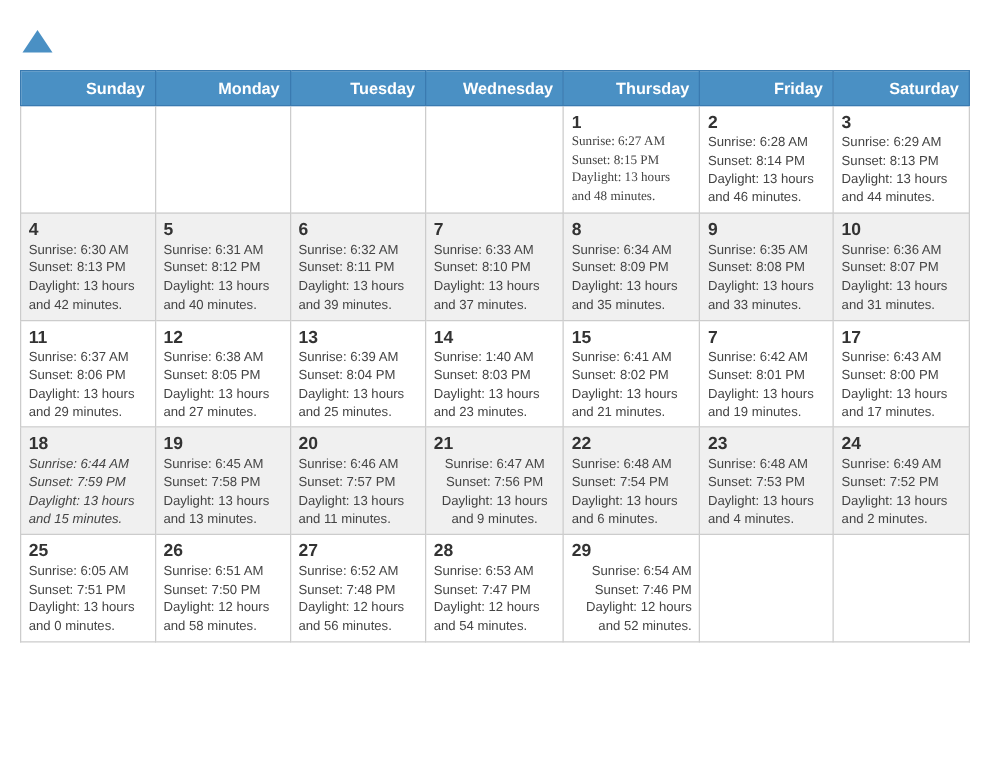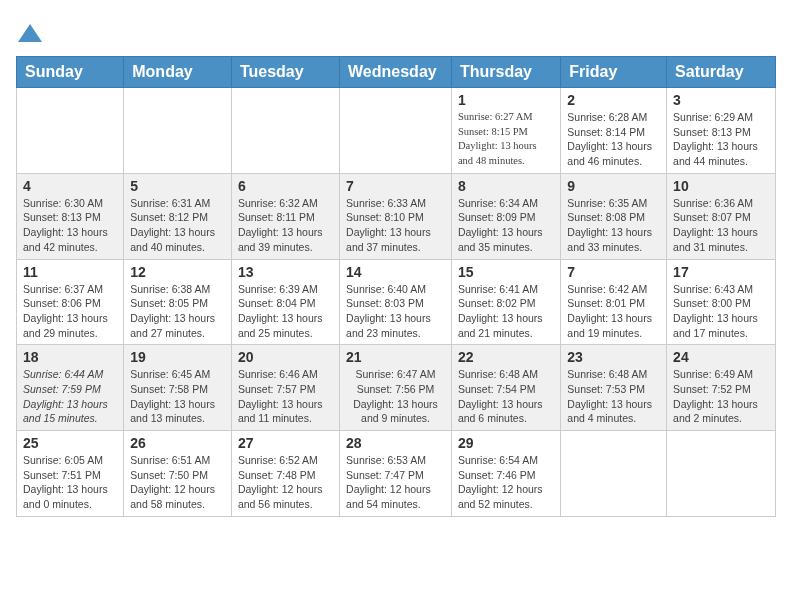--- a/index.html
+++ b/index.html
@@ -54,24 +54,24 @@
       color: #555;
     }
     .calendar {
       width: 100%;
       border-collapse: collapse;
       margin-top: 8px;
     }
     .calendar thead th {
       background-color: #4a90c4;
       color: white;
-      font-size: 16px;
+      font-size: 13px;
       font-weight: bold;
       padding: 6px 8px;
-      text-align: left;
+      text-align: right;
       border: 1px solid #3a7ab0;
     }
     .calendar tbody td {
       border: 1px solid #ccc;
       vertical-align: top;
       padding: 4px 6px;
       width: 113px;
       min-height: 80px;
       font-size: 11px;
       color: #333;
@@ -225,21 +225,21 @@
         </td>
         <td>
           <span class="day-number">13</span>
           <div class="day-info" style="white-space: pre-line;">Sunrise: 6:39 AM
 Sunset: 8:04 PM
 Daylight: 13 hours
 and 25 minutes.</div>
         </td>
         <td>
           <span class="day-number">14</span>
-          <div class="day-info" style="white-space: pre-line;">Sunrise: 6:40 AM
+          <div class="day-info" style="white-space: pre-line;">Sunrise: 1:40 AM
 Sunset: 8:03 PM
 Daylight: 13 hours
 and 23 minutes.</div>
         </td>
         <td>
           <span class="day-number">15</span>
           <div class="day-info" style="white-space: pre-line;">Sunrise: 6:41 AM
 Sunset: 8:02 PM
 Daylight: 13 hours
 and 21 minutes.</div>
@@ -334,21 +334,21 @@
         </td>
         <td>
           <span class="day-number">28</span>
           <div class="day-info" style="white-space: pre-line;">Sunrise: 6:53 AM
 Sunset: 7:47 PM
 Daylight: 12 hours
 and 54 minutes.</div>
         </td>
         <td>
           <span class="day-number">29</span>
-          <div class="day-info" style="white-space: pre-line;">Sunrise: 6:54 AM
+          <div class="day-info" style="white-space: pre-line; text-align: right;">Sunrise: 6:54 AM
 Sunset: 7:46 PM
 Daylight: 12 hours
 and 52 minutes.</div>
         </td>
         <td class="empty-cell"></td>
         <td class="empty-cell"></td>
       </tr>
     </tbody>
 </table>
 

